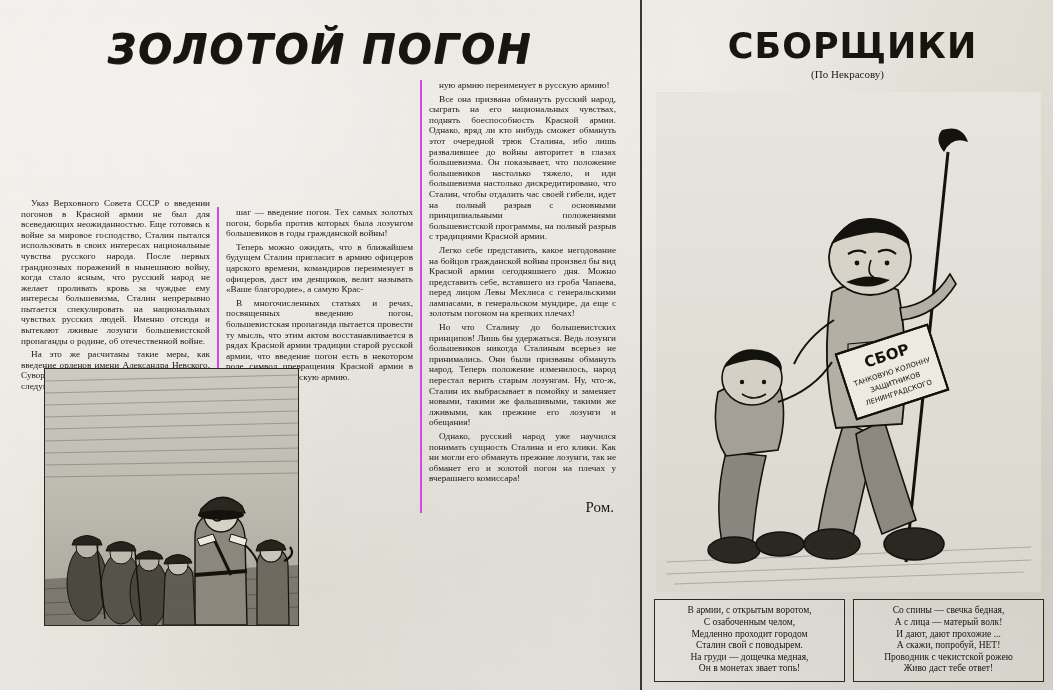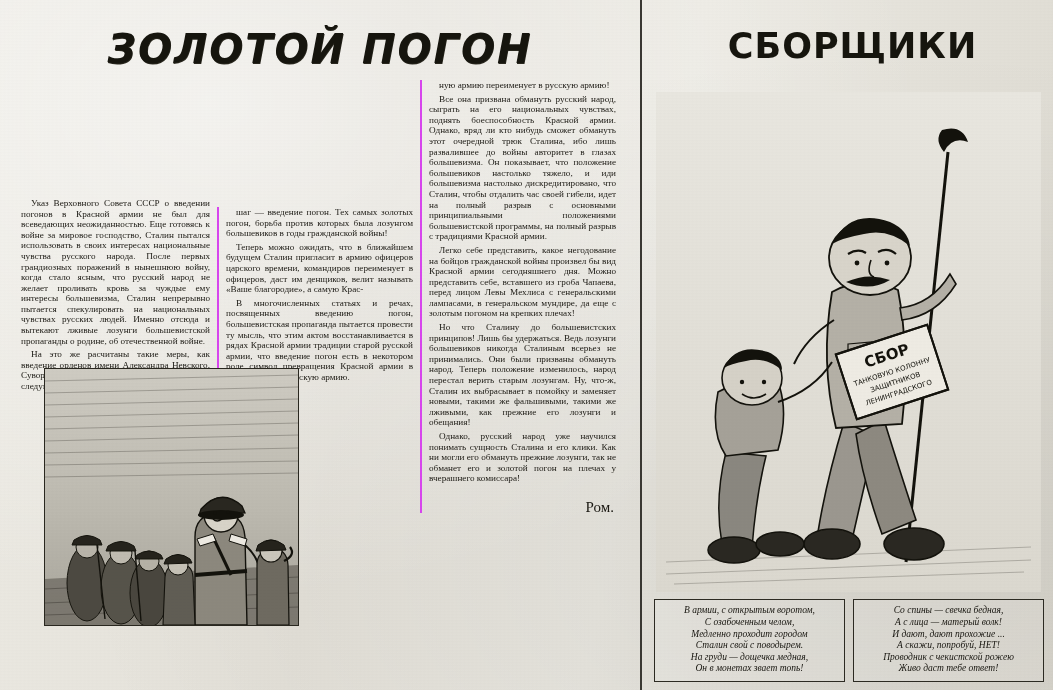--- a/index.html
+++ b/index.html
@@ -143,21 +143,20 @@
   .verse {
     flex: 1;
     border: 1px solid #2d2b23;
     padding: 5px 6px 6px 6px;
     font-size: 9.5px;
     line-height: 11.6px;
     color: #17150f;
     background: rgba(255,255,255,0.12);
     text-align: center;
     font-family: "Liberation Serif", serif;
-    font-style: italic;
   }
   .verse div { white-space: nowrap; }
 </style>
 </head>
 <body>
 
 <div class="paper"></div>
 
 <div class="page">
 
@@ -271,20 +270,21 @@
           <line x1="60" y1="250" x2="52" y2="176"></line>
           <line x1="96" y1="252" x2="90" y2="182"></line>
         </g>
       </svg>
     </div>
   </div>
 
   <div class="right-page">
 
     <div class="headline-right">СБОРЩИКИ</div>
+    <div class="subhead-right">(По Некрасову)</div>
 
     <div class="illus-right">
       <svg viewBox="0 0 385 500" width="385" height="500" preserveAspectRatio="none">
         <defs>
           <linearGradient id="bgR" x1="0" y1="0" x2="0" y2="1">
             <stop offset="0%" stop-color="#e9e7e0"></stop>
             <stop offset="100%" stop-color="#dcd9d0"></stop>
           </linearGradient>
         </defs>
         <rect x="0" y="0" width="385" height="500" fill="url(#bgR)"></rect>

